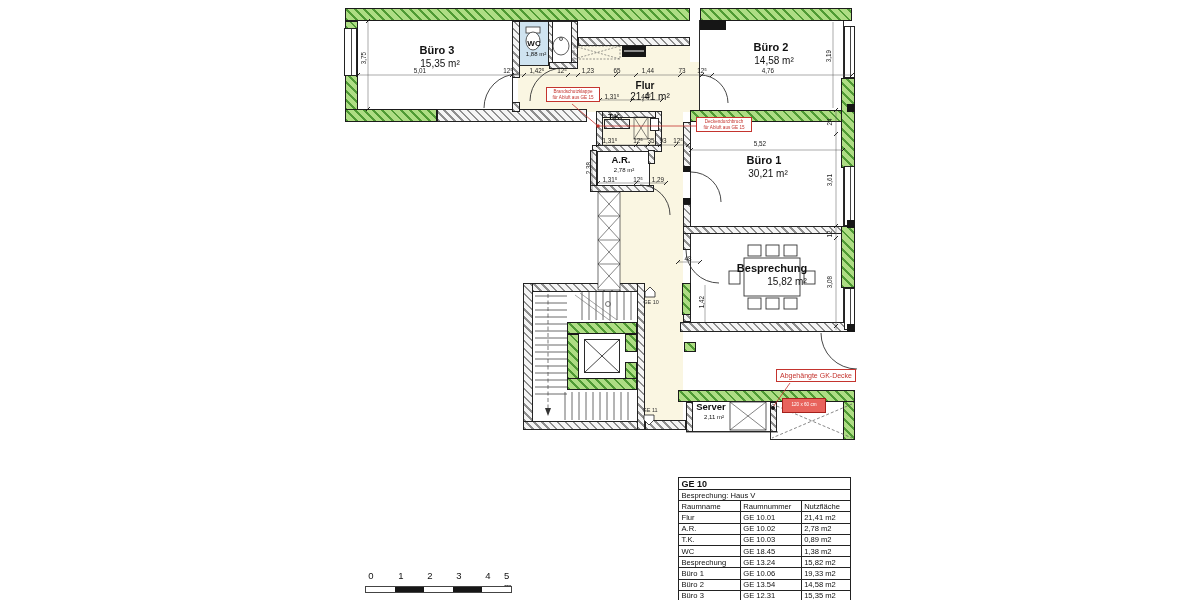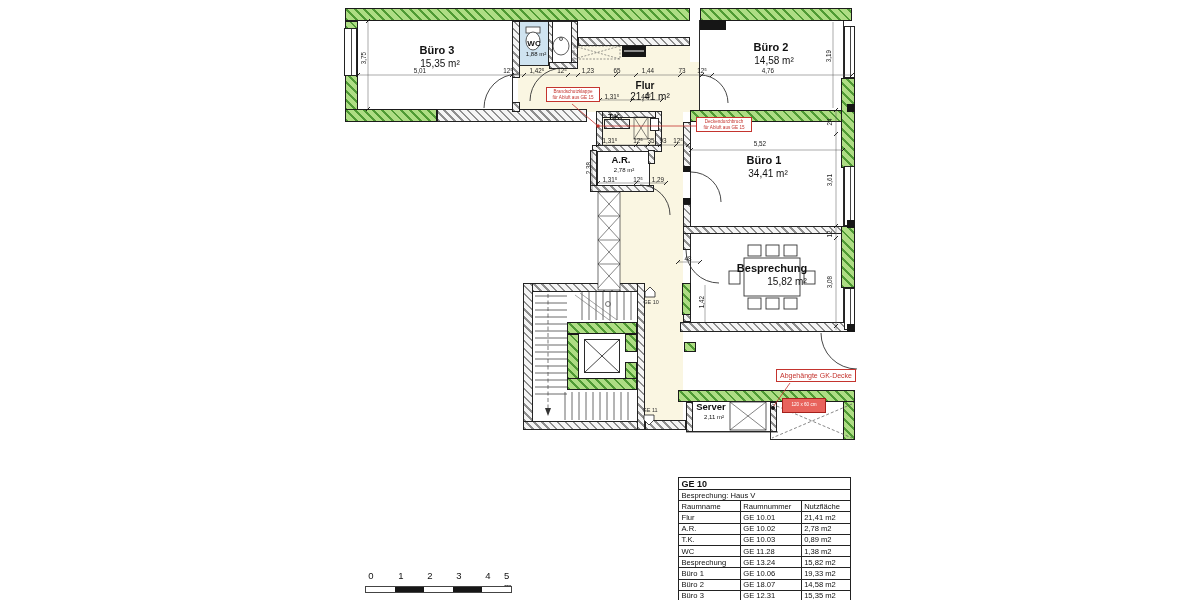--- a/index.html
+++ b/index.html
@@ -228,21 +228,21 @@
   <div class="t rn s" style="left:534px;top:43px;">WC</div>
   <div class="t ra s" style="left:536px;top:54px;">1,88 m²</div>
   <div class="t rn" style="left:645px;top:85px;font-size:10px;">Flur</div>
   <div class="t ra" style="left:650px;top:96px;">21,41 m²</div>
   <div class="t rn" style="left:771px;top:47px;">Büro 2</div>
   <div class="t ra" style="left:774px;top:60px;">14,58 m²</div>
   <div class="t rn m" style="left:621px;top:159px;">A.R.</div>
   <div class="t ra s" style="left:624px;top:170px;">2,78 m²</div>
   <div class="t rn s" style="left:615px;top:116px;">T.K.</div>
   <div class="t rn" style="left:764px;top:160px;">Büro 1</div>
-  <div class="t ra" style="left:768px;top:173px;">34,41 m²</div>
+  <div class="t ra" style="left:768px;top:173px;">30,21 m²</div>
   <div class="t rn" style="left:772px;top:268px;">Besprechung</div>
   <div class="t ra" style="left:787px;top:281px;">15,82 m²</div>
   <div class="t rn m" style="left:711px;top:406px;">Server</div>
   <div class="t ra s" style="left:714px;top:417px;">2,11 m²</div>
 
   <span class="dim" style="left:420px;top:70px;">5,01</span>
   <span class="dim" style="left:508px;top:70px;">12⁵</span>
   <span class="dim" style="left:537px;top:70px;">1,42⁵</span>
   <span class="dim" style="left:562px;top:70px;">12⁵</span>
   <span class="dim" style="left:588px;top:70px;">1,23</span>
@@ -309,36 +309,36 @@
           <td>GE 10.02</td>
           <td>2,78 m2</td>
         </tr>
     <tr>
           <td>T.K.</td>
           <td>GE 10.03</td>
           <td>0,89 m2</td>
         </tr>
     <tr>
           <td>WC</td>
-          <td>GE 11.28</td>
+          <td>GE 18.45</td>
           <td>1,38 m2</td>
         </tr>
     <tr>
           <td>Besprechung</td>
           <td>GE 13.24</td>
           <td>15,82 m2</td>
         </tr>
     <tr>
           <td>Büro 1</td>
           <td>GE 10.06</td>
           <td>19,33 m2</td>
         </tr>
     <tr>
           <td>Büro 2</td>
-          <td>GE 18.07</td>
+          <td>GE 13.54</td>
           <td>14,58 m2</td>
         </tr>
     <tr>
           <td>Büro 3</td>
           <td>GE 12.31</td>
           <td>15,35 m2</td>
         </tr>
 
   </tbody>
     </table>

